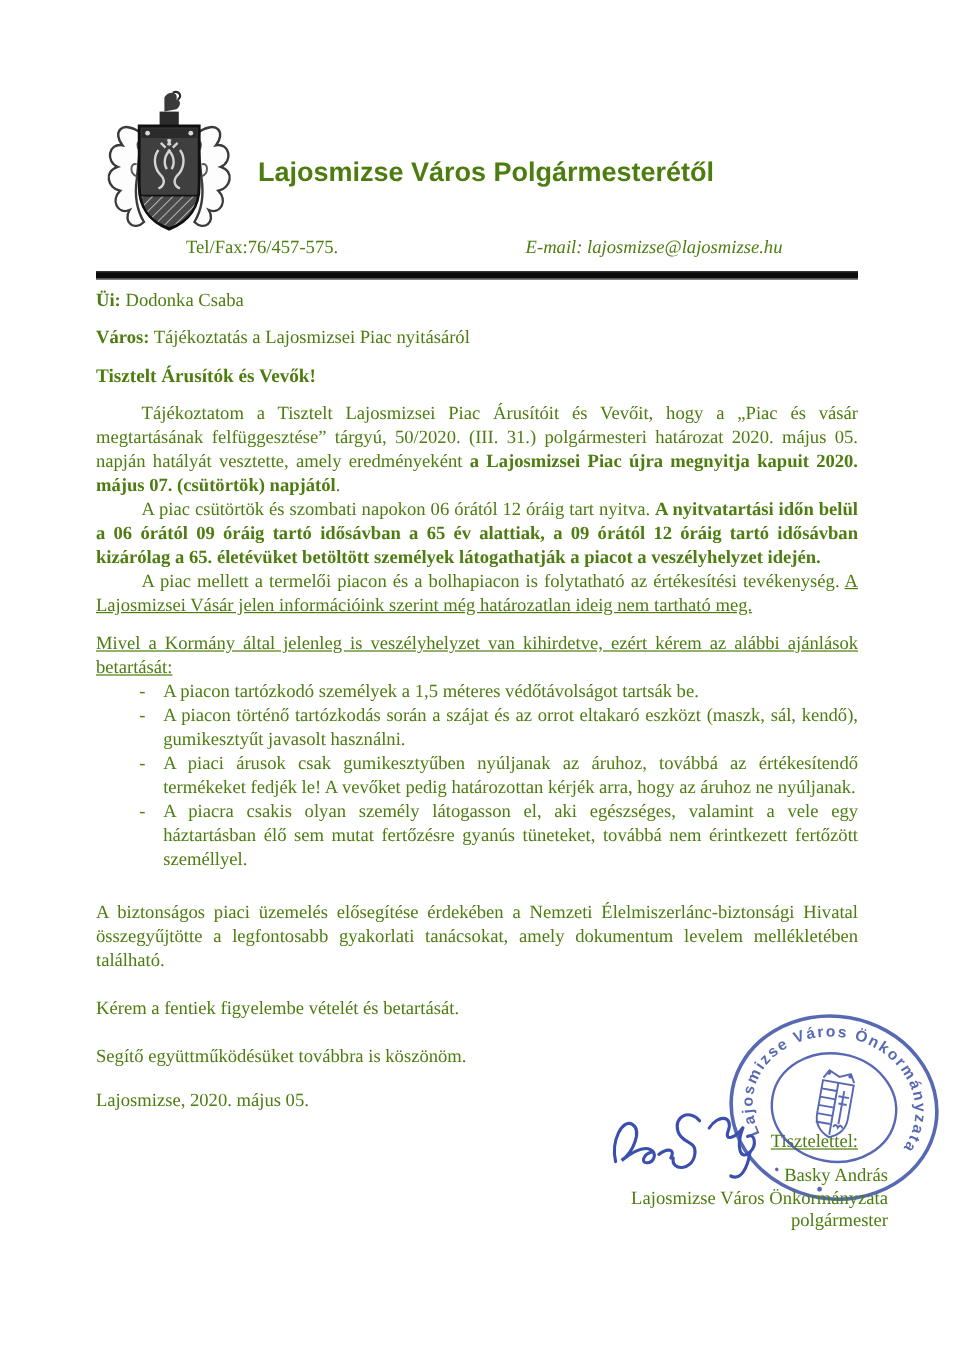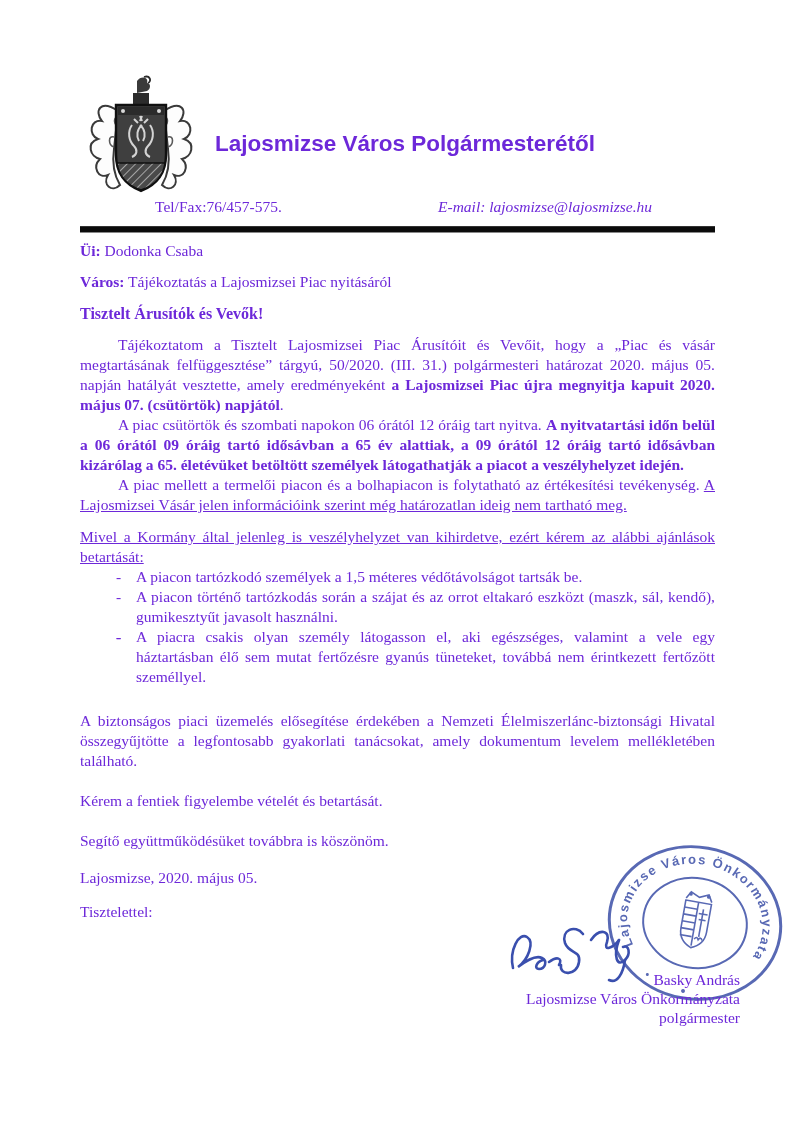--- a/index.html
+++ b/index.html
@@ -1,17 +1,17 @@
 <!DOCTYPE html>
 <html lang="hu"><head>
 <meta charset="utf-8">
 <style>
   html,body{margin:0;padding:0;background:#ffffff;}
   .page{position:relative;width:795px;height:1123px;background:#ffffff;
-        color:#6d28d9;font-family:"Liberation Serif",serif;overflow:hidden;}
+        color:#4d7c0f;font-family:"Liberation Serif",serif;overflow:hidden;}
   .content{position:absolute;left:80px;top:0;width:635px;}
   
   .letterhead{position:relative;height:151px;margin-top:75px;}
   .crest{position:absolute;left:8px;top:0;width:106px;height:142px;}
   .lh-title{position:absolute;left:60px;top:56px;width:530px;text-align:center;
             font-family:"Liberation Sans",sans-serif;font-weight:bold;font-size:22.5px;}
   .lh-address{position:absolute;left:60px;top:99px;width:530px;text-align:center;
               font-family:"Liberation Sans",sans-serif;font-style:italic;font-size:15px;}
   .lh-telfax{position:absolute;left:75px;top:123px;font-size:15.5px;}
   .lh-email{position:absolute;left:358px;top:123px;font-style:italic;font-size:15.5px;}
@@ -27,21 +27,21 @@
   p.indent{text-indent:38px;}
   .gap-top{margin-top:12px !important;}
   .u{text-decoration:underline;}
   ul.dashes{list-style:none;margin:0;padding:0;}
   ul.dashes li{position:relative;padding-left:56px;margin:0;}
   ul.dashes li .dash{position:absolute;left:36px;top:0;}
   .p5{margin-top:24px !important;}
   .p6{margin-top:20px !important;}
   .p7{margin-top:20px !important;}
   .dateline{margin-top:17px !important;text-align:left;}
-  .regards{margin-top:14px !important;margin-left:258px;text-align:left;}
+  .regards{margin-top:14px !important;margin-left:258px;text-align:right;text-decoration:underline;}
   
   .sig-block{position:absolute;left:430px;top:970px;width:310px;text-align:right;
              font-size:15.5px;line-height:19px;}
   .sig-svg{position:absolute;left:505px;top:922px;width:130px;height:68px;}
   .stamp{position:absolute;left:602px;top:840px;width:186px;height:166px;
          transform:rotate(10deg);opacity:.85;}
 </style>
 </head>
 <body>
 
@@ -90,21 +90,21 @@
     <div class="salutation">Tisztelt Árusítók és Vevők!</div>
 
     <div class="body-text">
       <p class="indent gap-top"><span>Tájékoztatom a Tisztelt Lajosmizsei Piac Árusítóit és Vevőit, hogy a „Piac és vásár megtartásának felfüggesztése” tárgyú, 50/2020. (III. 31.) polgármesteri határozat 2020. május 05. napján hatályát vesztette, amely eredményeként </span><b>a Lajosmizsei Piac újra megnyitja kapuit 2020. május 07. (csütörtök) napjától</b><span>.</span></p>
       <p class="indent"><span>A piac csütörtök és szombati napokon 06 órától 12 óráig tart nyitva. </span><b>A nyitvatartási időn belül a 06 órától 09 óráig tartó idősávban a 65 év alattiak, a 09 órától 12 óráig tartó idősávban kizárólag a 65. életévüket betöltött személyek látogathatják a piacot a veszélyhelyzet idején.</b></p>
       <p class="indent"><span>A piac mellett a termelői piacon és a bolhapiacon is folytatható az értékesítési tevékenység. </span><span class="u">A Lajosmizsei Vásár jelen információink szerint még határozatlan ideig nem tartható meg.</span></p>
       <p class="gap-top u">Mivel a Kormány által jelenleg is veszélyhelyzet van kihirdetve, ezért kérem az alábbi ajánlások betartását:</p>
       <ul class="dashes">
         <li><span class="dash">-</span><span>A piacon tartózkodó személyek a 1,5 méteres védőtávolságot tartsák be.</span></li>
         <li><span class="dash">-</span><span>A piacon történő tartózkodás során a szájat és az orrot eltakaró eszközt (maszk, sál, kendő), gumikesztyűt javasolt használni.</span></li>
-        <li><span class="dash">-</span></li>
+        <li><span class="dash">-</span><span>A piaci árusok csak gumikesztyűben nyúljanak az áruhoz, továbbá az értékesítendő termékeket fedjék le! A vevőket pedig határozottan kérjék arra, hogy az áruhoz ne nyúljanak.</span></li>
         <li><span class="dash">-</span><span>A piacra csakis olyan személy látogasson el, aki egészséges, valamint a vele egy háztartásban élő sem mutat fertőzésre gyanús tüneteket, továbbá nem érintkezett fertőzött személlyel.</span></li>
       </ul>
       <p class="p5">A biztonságos piaci üzemelés elősegítése érdekében a Nemzeti Élelmiszerlánc-biztonsági Hivatal összegyűjtötte a legfontosabb gyakorlati tanácsokat, amely dokumentum levelem mellékletében található.</p>
       <p class="p6">Kérem a fentiek figyelembe vételét és betartását.</p>
       <p class="p7">Segítő együttműködésüket továbbra is köszönöm.</p>
       <p class="dateline">Lajosmizse, 2020. május 05.</p>
       <p class="regards">Tisztelettel:</p>
     </div>
   </div>
 

